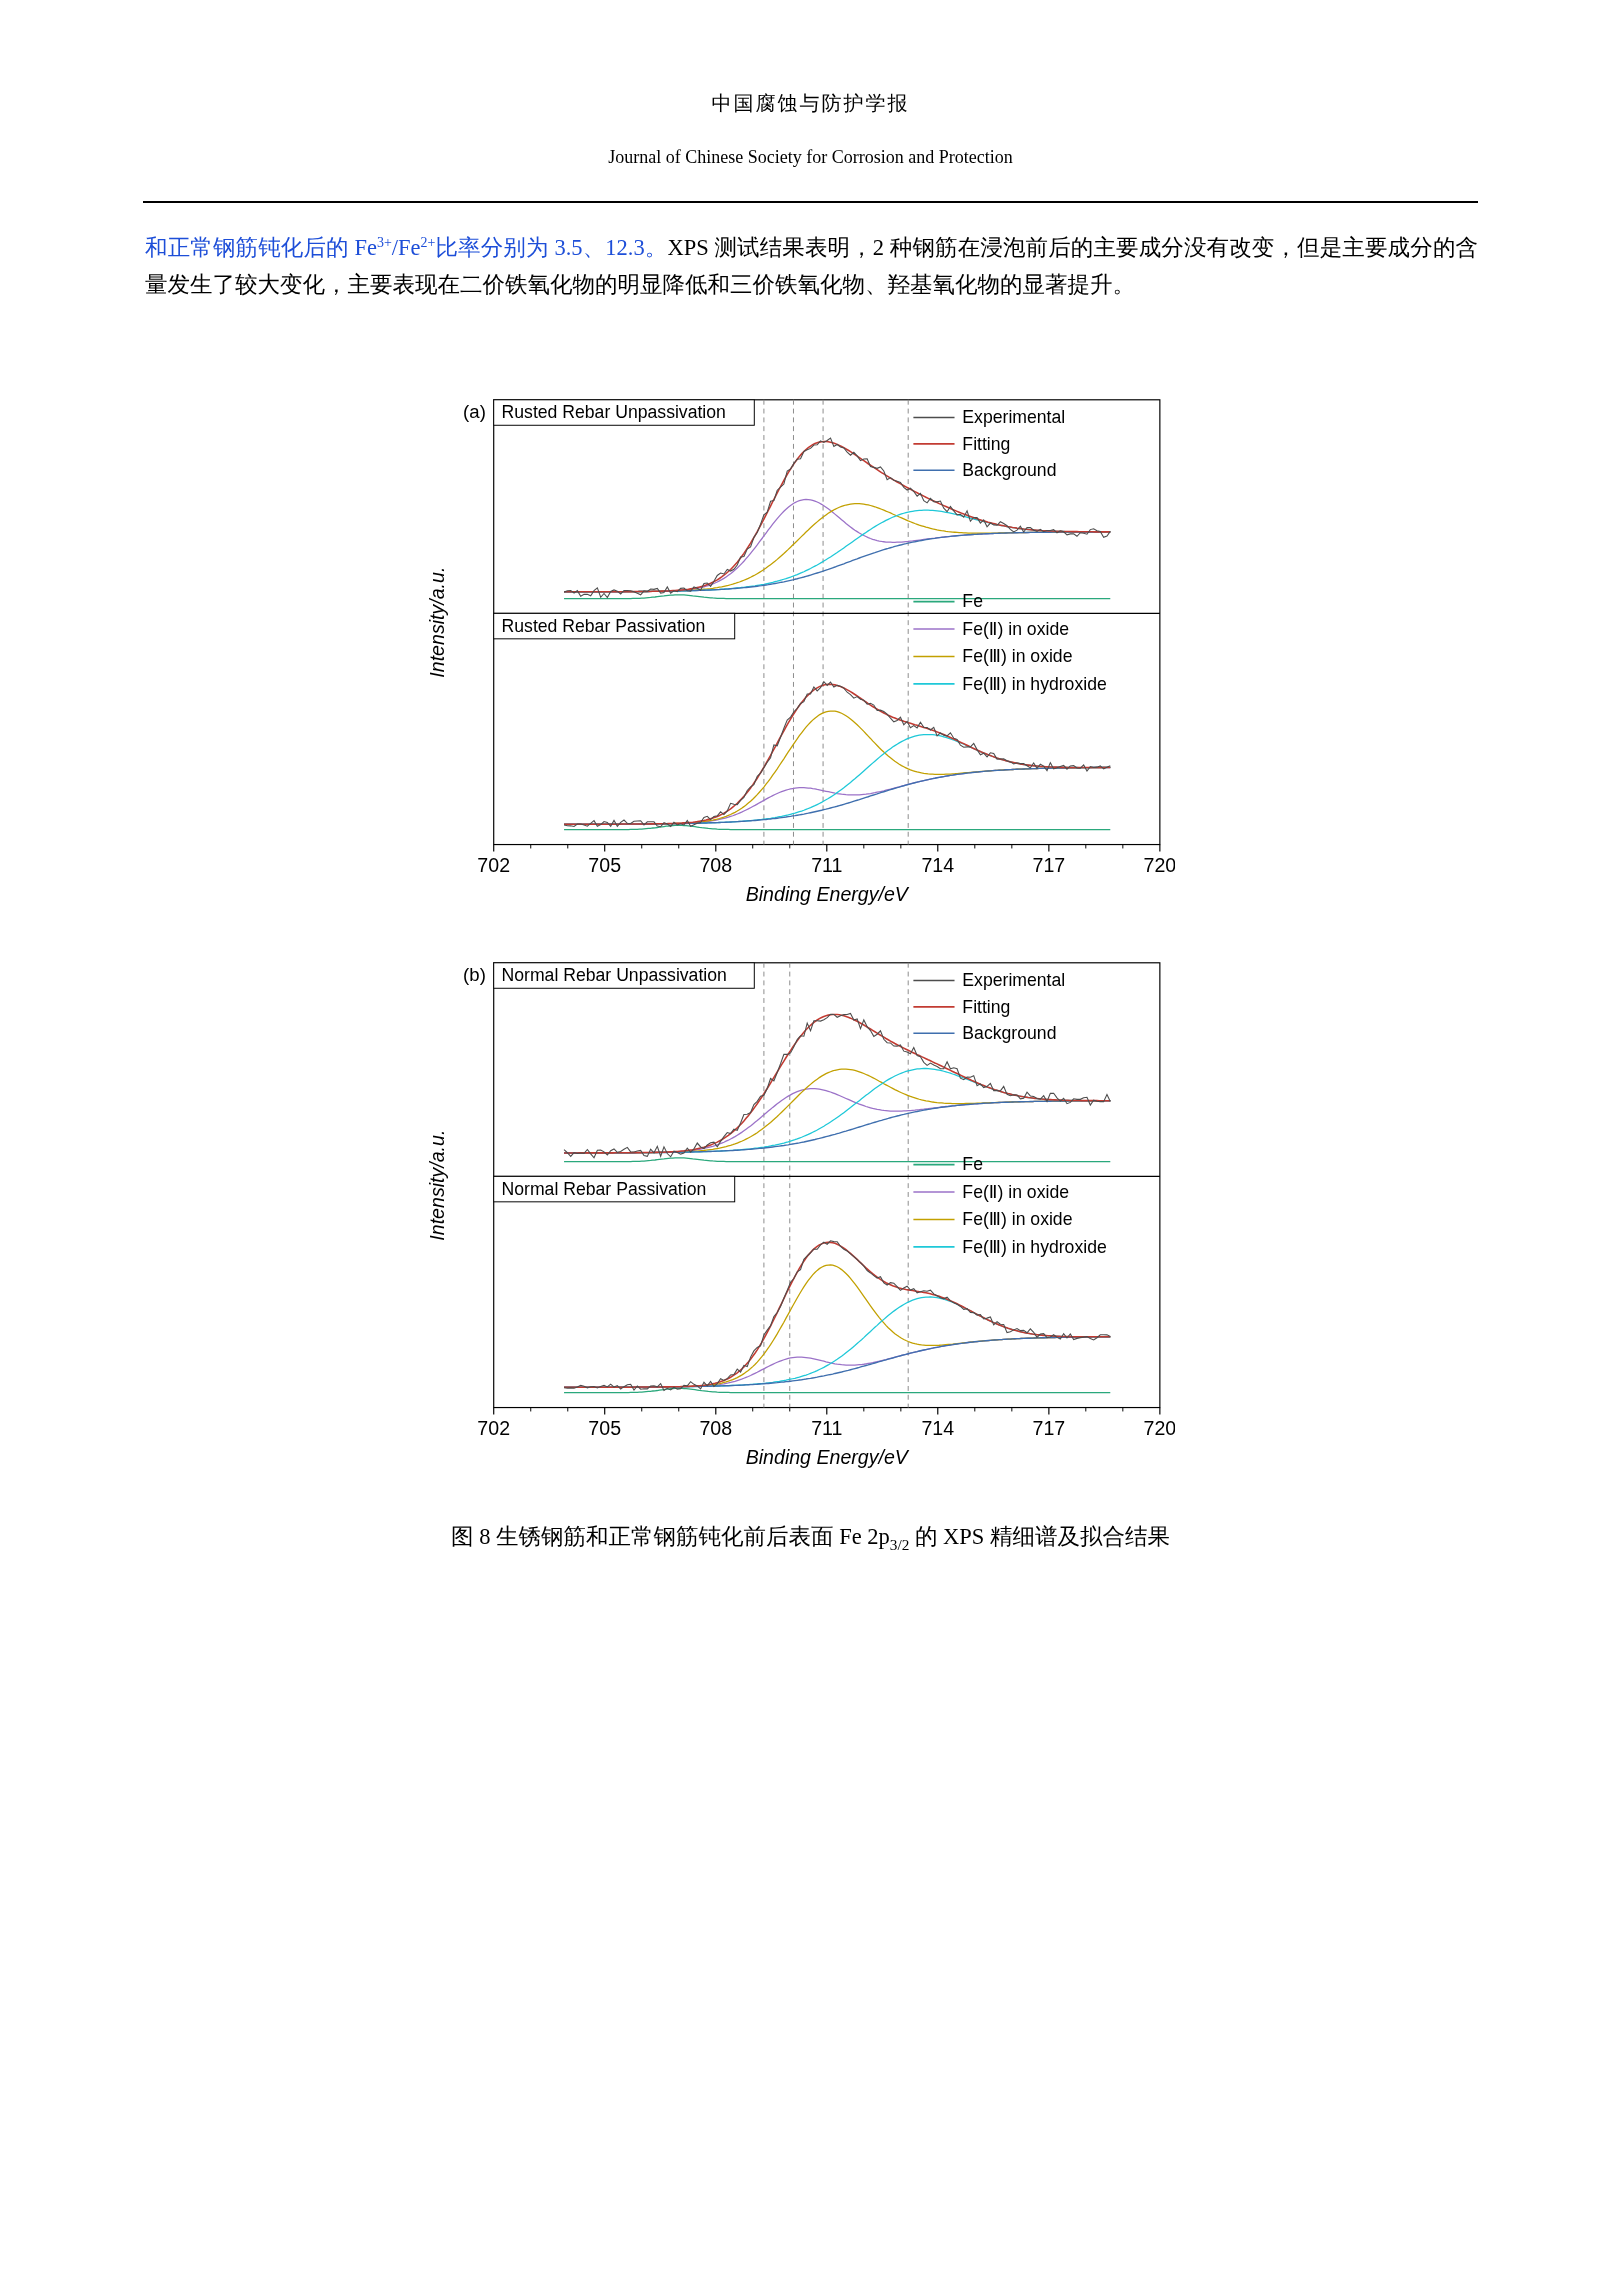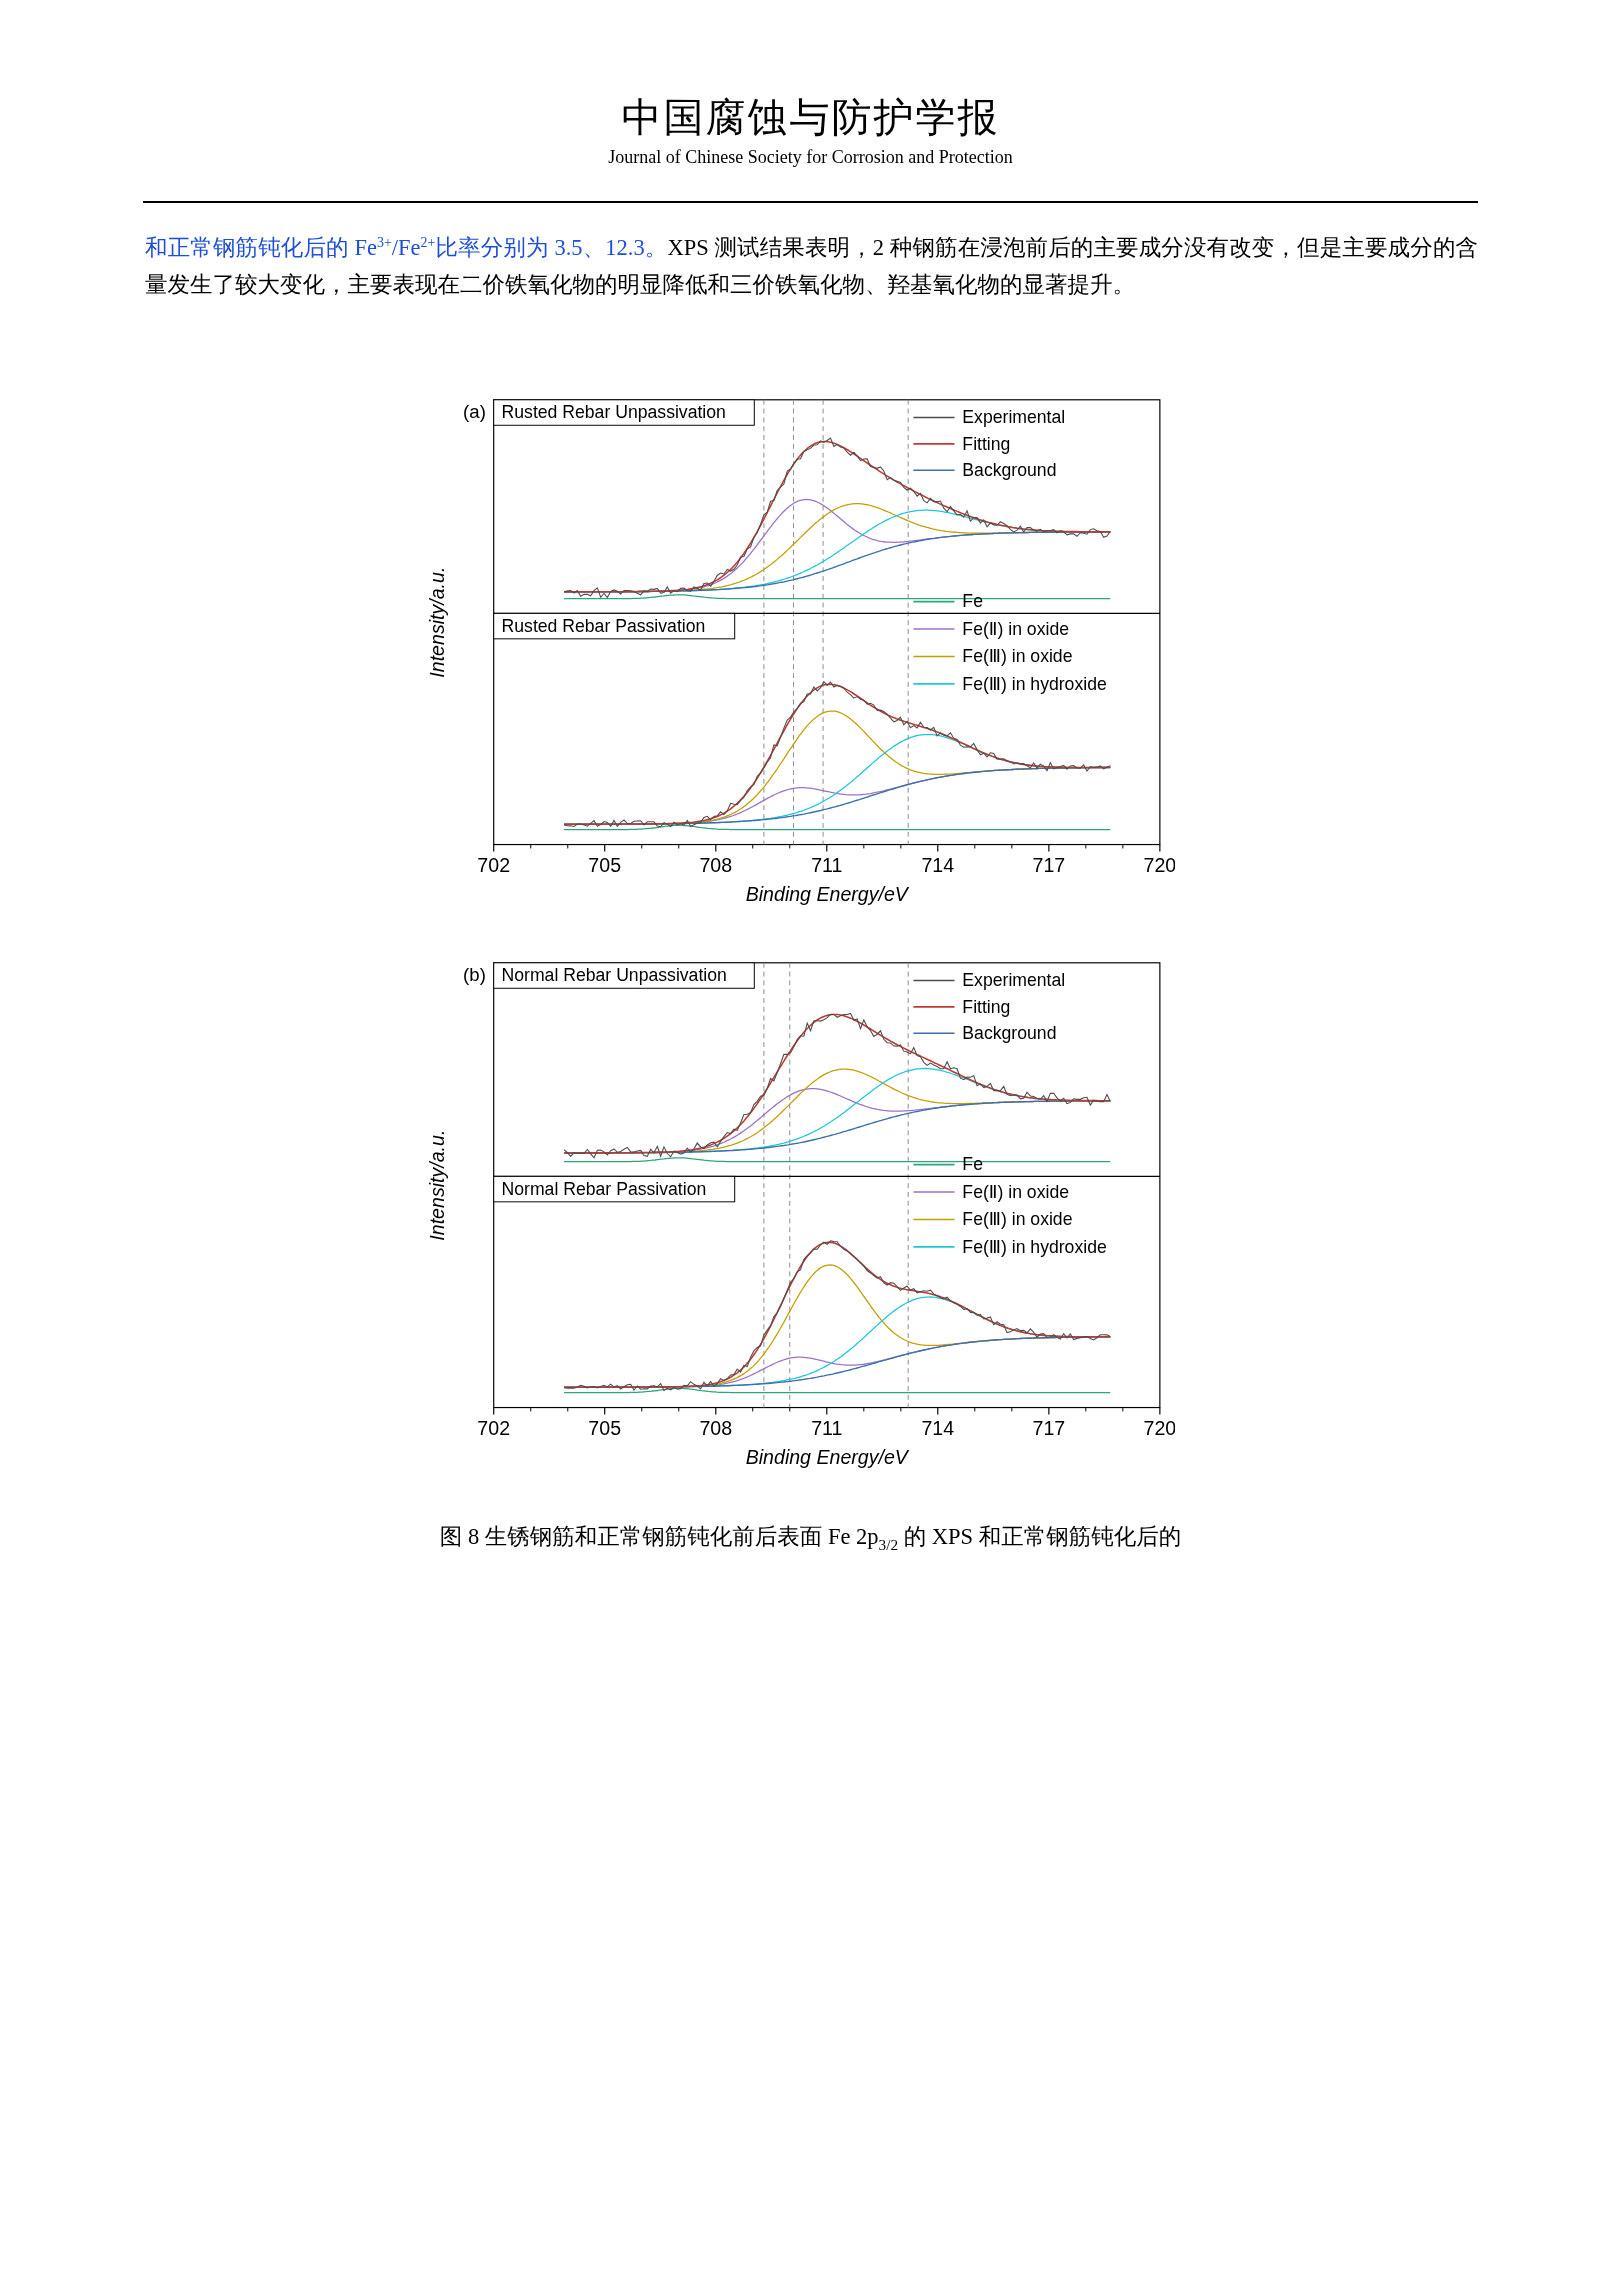--- a/index.html
+++ b/index.html
@@ -7,21 +7,21 @@
     position:relative;
     width:1621px;height:2293px;
     background:#ffffff;
     margin:0 auto;
     overflow:hidden;
     font-family:"Liberation Serif","DejaVu Sans",serif;
     color:#000;
   }
   .hdr-zh{
     position:absolute;top:90px;left:0;width:100%;
-    text-align:center;font-size:40px;letter-spacing:2px;
+    text-align:center;font-size:20px;letter-spacing:2px;
   }
   .hdr-en{
     position:absolute;top:147px;left:0;width:100%;
     text-align:center;font-size:18px;
   }
   .hdr-rule{
     position:absolute;top:201px;left:143px;width:1335px;height:2px;
     background:#000;
   }
   .para{
@@ -190,19 +190,19 @@
         <text x="563.4" y="222" font-size="18" fill="#000">Fe</text>
         <line x1="513.4" y1="244" x2="555.4" y2="244" stroke="#9b72c8" stroke-width="1.6"></line>
         <text x="563.4" y="250" font-size="18" fill="#000">Fe(Ⅱ) in oxide</text>
         <line x1="513.4" y1="272" x2="555.4" y2="272" stroke="#c2a000" stroke-width="1.6"></line>
         <text x="563.4" y="278" font-size="18" fill="#000">Fe(Ⅲ) in oxide</text>
         <line x1="513.4" y1="300" x2="555.4" y2="300" stroke="#1ec8d8" stroke-width="1.6"></line>
         <text x="563.4" y="306" font-size="18" fill="#000">Fe(Ⅲ) in hydroxide</text>
       </svg>
   </figure>
 
-  <div class="cap-zh"><span>图 8 生锈钢筋和正常钢筋钝化前后表面 Fe 2p</span><sub>3/2</sub><span> 的 XPS 和正常钢筋钝化后的</span></div>
+  <div class="cap-zh"><span>图 8 生锈钢筋和正常钢筋钝化前后表面 Fe 2p</span><sub>3/2</sub><span> 的 XPS 精细谱及拟合结果</span></div>
 
   <div class="cap-en">
   </div>
 
 </div>
 
 
 </body></html>

